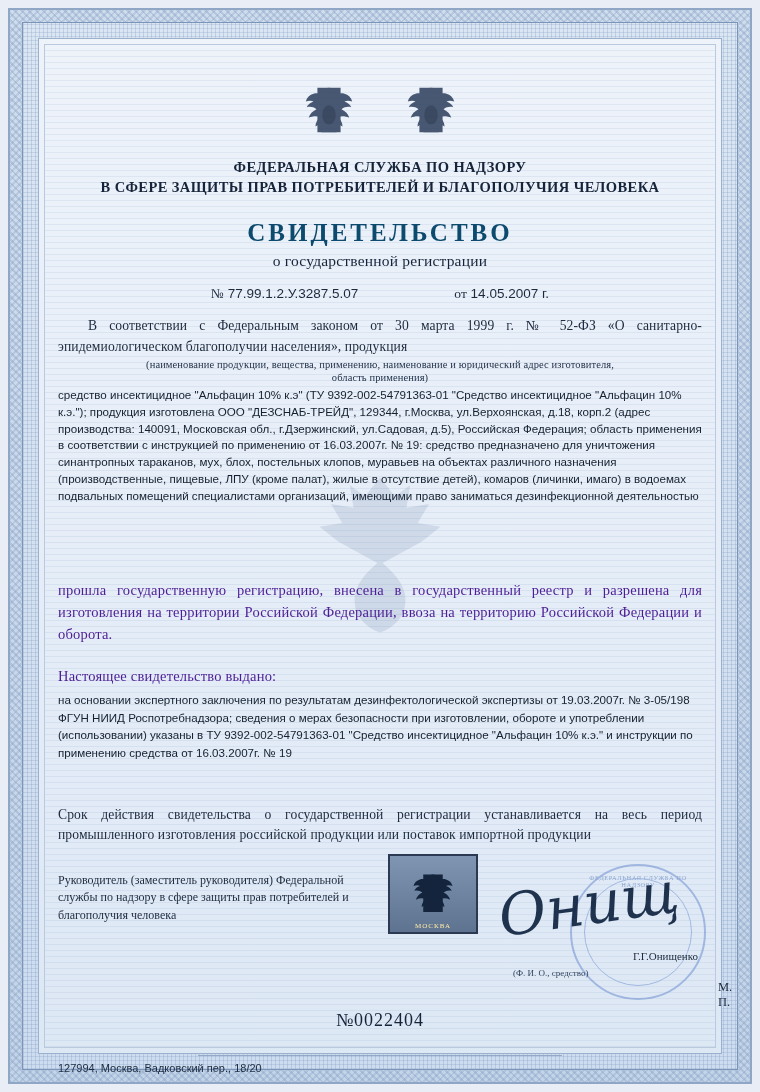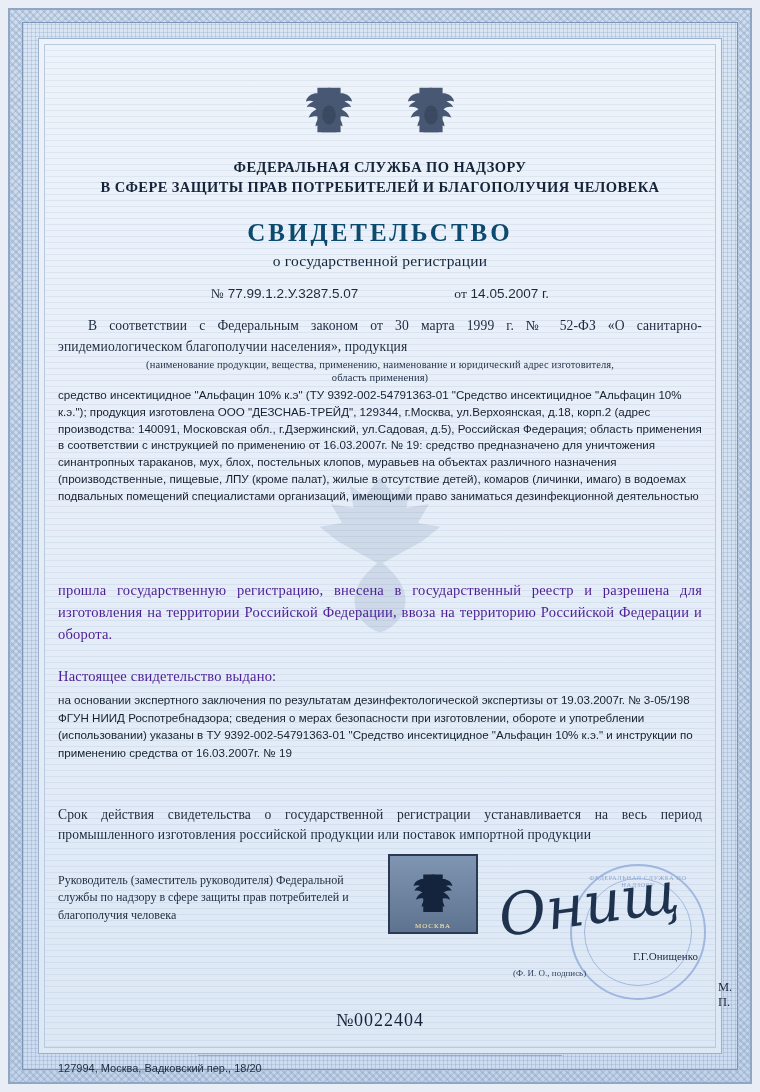--- a/index.html
+++ b/index.html
@@ -382,21 +382,21 @@
         </svg>
         <div class="cap">МОСКВА</div>
       </div>
 
       <div class="round-seal">
         <div class="seal-txt">ФЕДЕРАЛЬНАЯ СЛУЖБА ПО НАДЗОРУ</div>
       </div>
 
       <div class="sig-script">Онищ</div>
       <div class="sig-name">Г.Г.Онищенко</div>
-      <div class="sig-caption">(Ф. И. О., подпись)</div>
+      <div class="sig-caption">(Ф. И. О., средство)</div>
       <div class="mp">М. П.</div>
     </div>
 
     <div class="serial">№0022404</div>
 
     <div class="footer-rule"></div>
     <div class="footer-addr">127994, Москва, Вадковский пер., 18/20</div>
   </div>
 </div>
 

